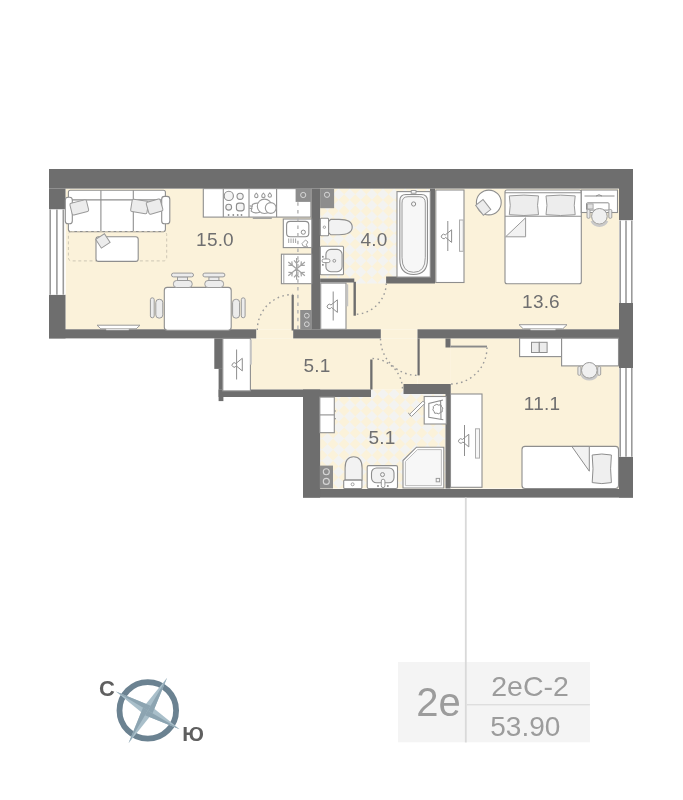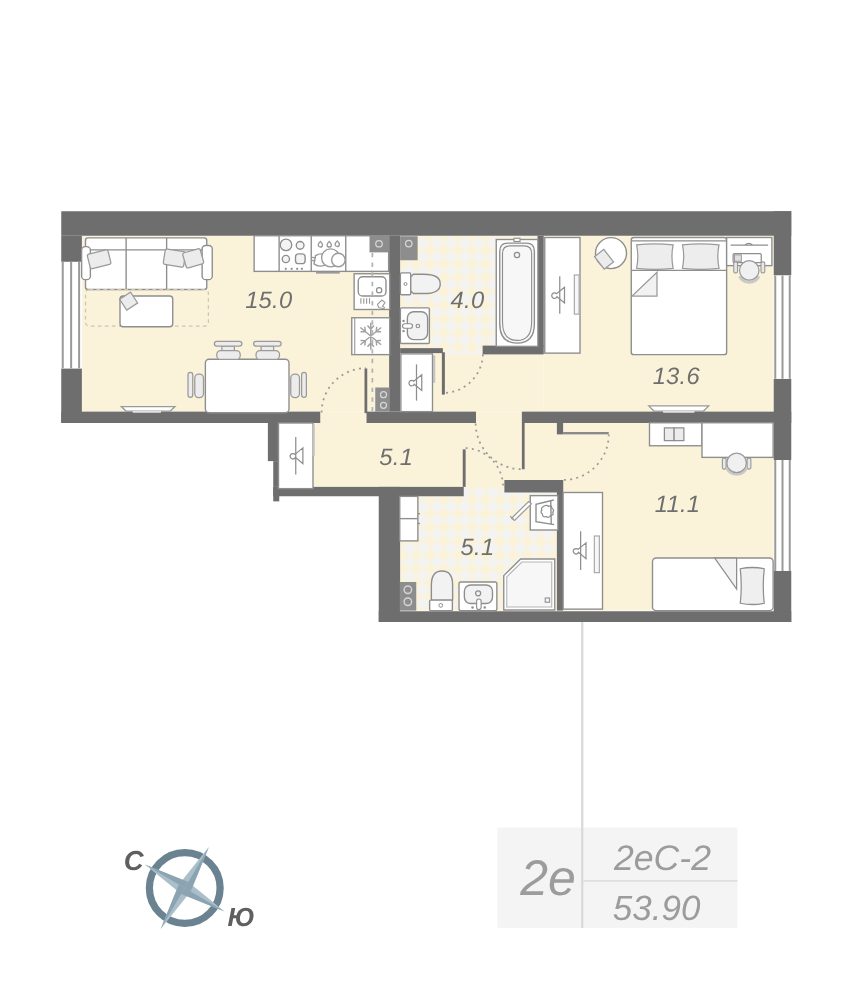--- a/index.html
+++ b/index.html
@@ -1,16 +1,16 @@
 <!DOCTYPE html>
 <html><head>
 <meta charset="utf-8">
 <style>
   html,body{margin:0;padding:0;background:#ffffff;}
-  .page{position:relative;width:683px;height:800px;background:#ffffff;overflow:hidden;font-style:italic;}
+  .page{position:relative;width:683px;height:800px;background:#ffffff;overflow:hidden;}
   svg{position:absolute;left:0;top:0;}
   text{font-family:"Liberation Sans",sans-serif;}
 </style>
 </head>
 <body>
 <div class="page">
 <svg width="683" height="800" viewBox="0 0 683 800">
 <defs>
 <pattern id="chk" width="15.7" height="15.7" patternUnits="userSpaceOnUse" patternTransform="translate(5.55 0) rotate(45 0 0)">
   <rect width="15.7" height="15.7" fill="#fbf2da"></rect>

